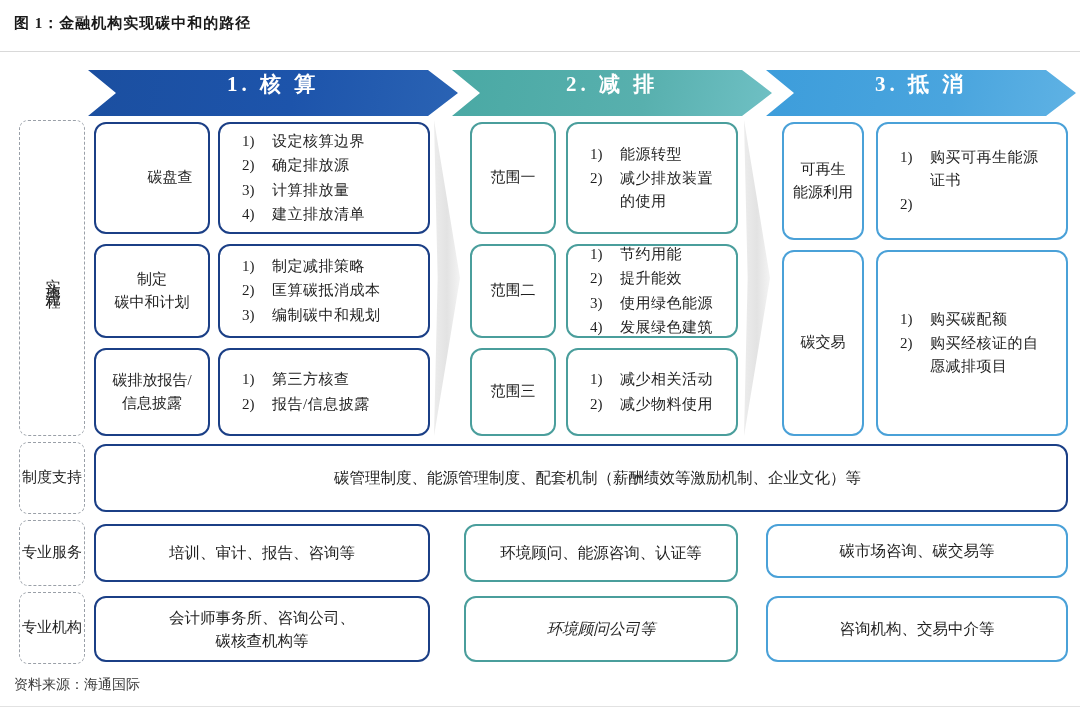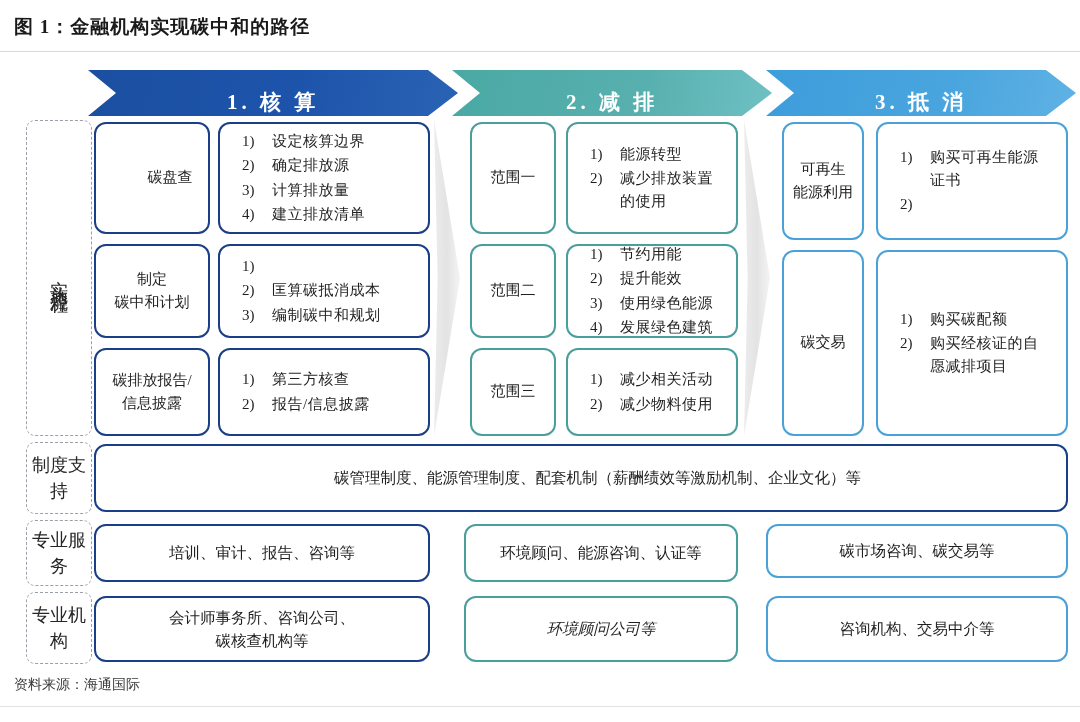--- a/index.html
+++ b/index.html
@@ -12,29 +12,29 @@
     position:relative;
   }
   
   #title-bar{
     position:absolute;left:0;top:0;width:1080px;height:52px;
     box-sizing:border-box;
     padding:14px 0 0 14px;
     border-bottom:1px solid #d9d9d9;
   }
   #title-bar .t{
-    font-size:19px;font-weight:bold;letter-spacing:1px;color:#1a1a1a;
+    font-size:15px;font-weight:bold;letter-spacing:1px;color:#1a1a1a;
     font-family:"Liberation Serif","DejaVu Serif",serif;
     white-space:nowrap;
   }
   
   #banner-row{position:absolute;left:0;top:70px;width:1080px;height:46px;}
   .banner{
     position:absolute;top:0;height:46px;
-    display:flex;align-items:flex-end;justify-content:center;
+    display:flex;align-items:flex-start;justify-content:center;
     color:#ffffff;font-size:21px;font-weight:bold;letter-spacing:4px;
     font-family:"Liberation Serif","DejaVu Serif",serif;
     box-sizing:border-box;
   }
   #banner-1{
     left:88px;width:370px;
     background:linear-gradient(100deg,#1b4fa0 0%,#1d54ab 55%,#2a63b4 100%);
     clip-path:polygon(0 0, calc(100% - 30px) 0, 100% 50%, calc(100% - 30px) 100%, 0 100%, 28px 50%);
   }
   #banner-2{
@@ -42,26 +42,26 @@
     background:linear-gradient(100deg,#4aa9a4 0%,#58b0ae 60%,#6fc0c4 100%);
     clip-path:polygon(0 0, calc(100% - 30px) 0, 100% 50%, calc(100% - 30px) 100%, 0 100%, 28px 50%);
   }
   #banner-3{
     left:766px;width:310px;
     background:linear-gradient(100deg,#3d9ddb 0%,#4aa5de 60%,#5fb2e4 100%);
     clip-path:polygon(0 0, calc(100% - 30px) 0, 100% 50%, calc(100% - 30px) 100%, 0 100%, 28px 50%);
   }
   
   .side-label{
-    position:absolute;left:26px;width:66px;
+    position:absolute;left:19px;width:66px;
     border:1.6px dashed #9aa0a8;border-radius:9px;
     background:#fff;
     display:flex;align-items:center;justify-content:center;
     box-sizing:border-box;
-    font-size:18px;color:#262626;line-height:1.45;text-align:center;
+    font-size:15px;color:#262626;line-height:1.45;
     font-family:"Liberation Serif","DejaVu Serif",serif;
   }
   .side-label .vtext{writing-mode:vertical-rl;letter-spacing:6px;}
   #side-process{top:120px;height:316px;}
   #side-policy{top:442px;height:72px;}
   #side-service{top:520px;height:66px;}
   #side-org{top:592px;height:72px;}
   
   .box{
     position:absolute;box-sizing:border-box;background:#ffffff;
@@ -161,20 +161,21 @@
     </div>
 </div>
 
 <div class="box b-navy center" style="left:94px;top:244px;width:116px;height:94px;">
   <span>制定<br>碳中和计划</span>
 </div>
 <div class="box b-navy" style="left:218px;top:244px;width:212px;height:94px;">
   <div class="nlist">
       <div class="nrow">
         <span class="num">1)</span>
+        <span class="txt">制定减排策略</span>
       </div>
       <div class="nrow">
         <span class="num">2)</span>
         <span class="txt">匡算碳抵消成本</span>
       </div>
       <div class="nrow">
         <span class="num">3)</span>
         <span class="txt">编制碳中和规划</span>
       </div>
     </div>

